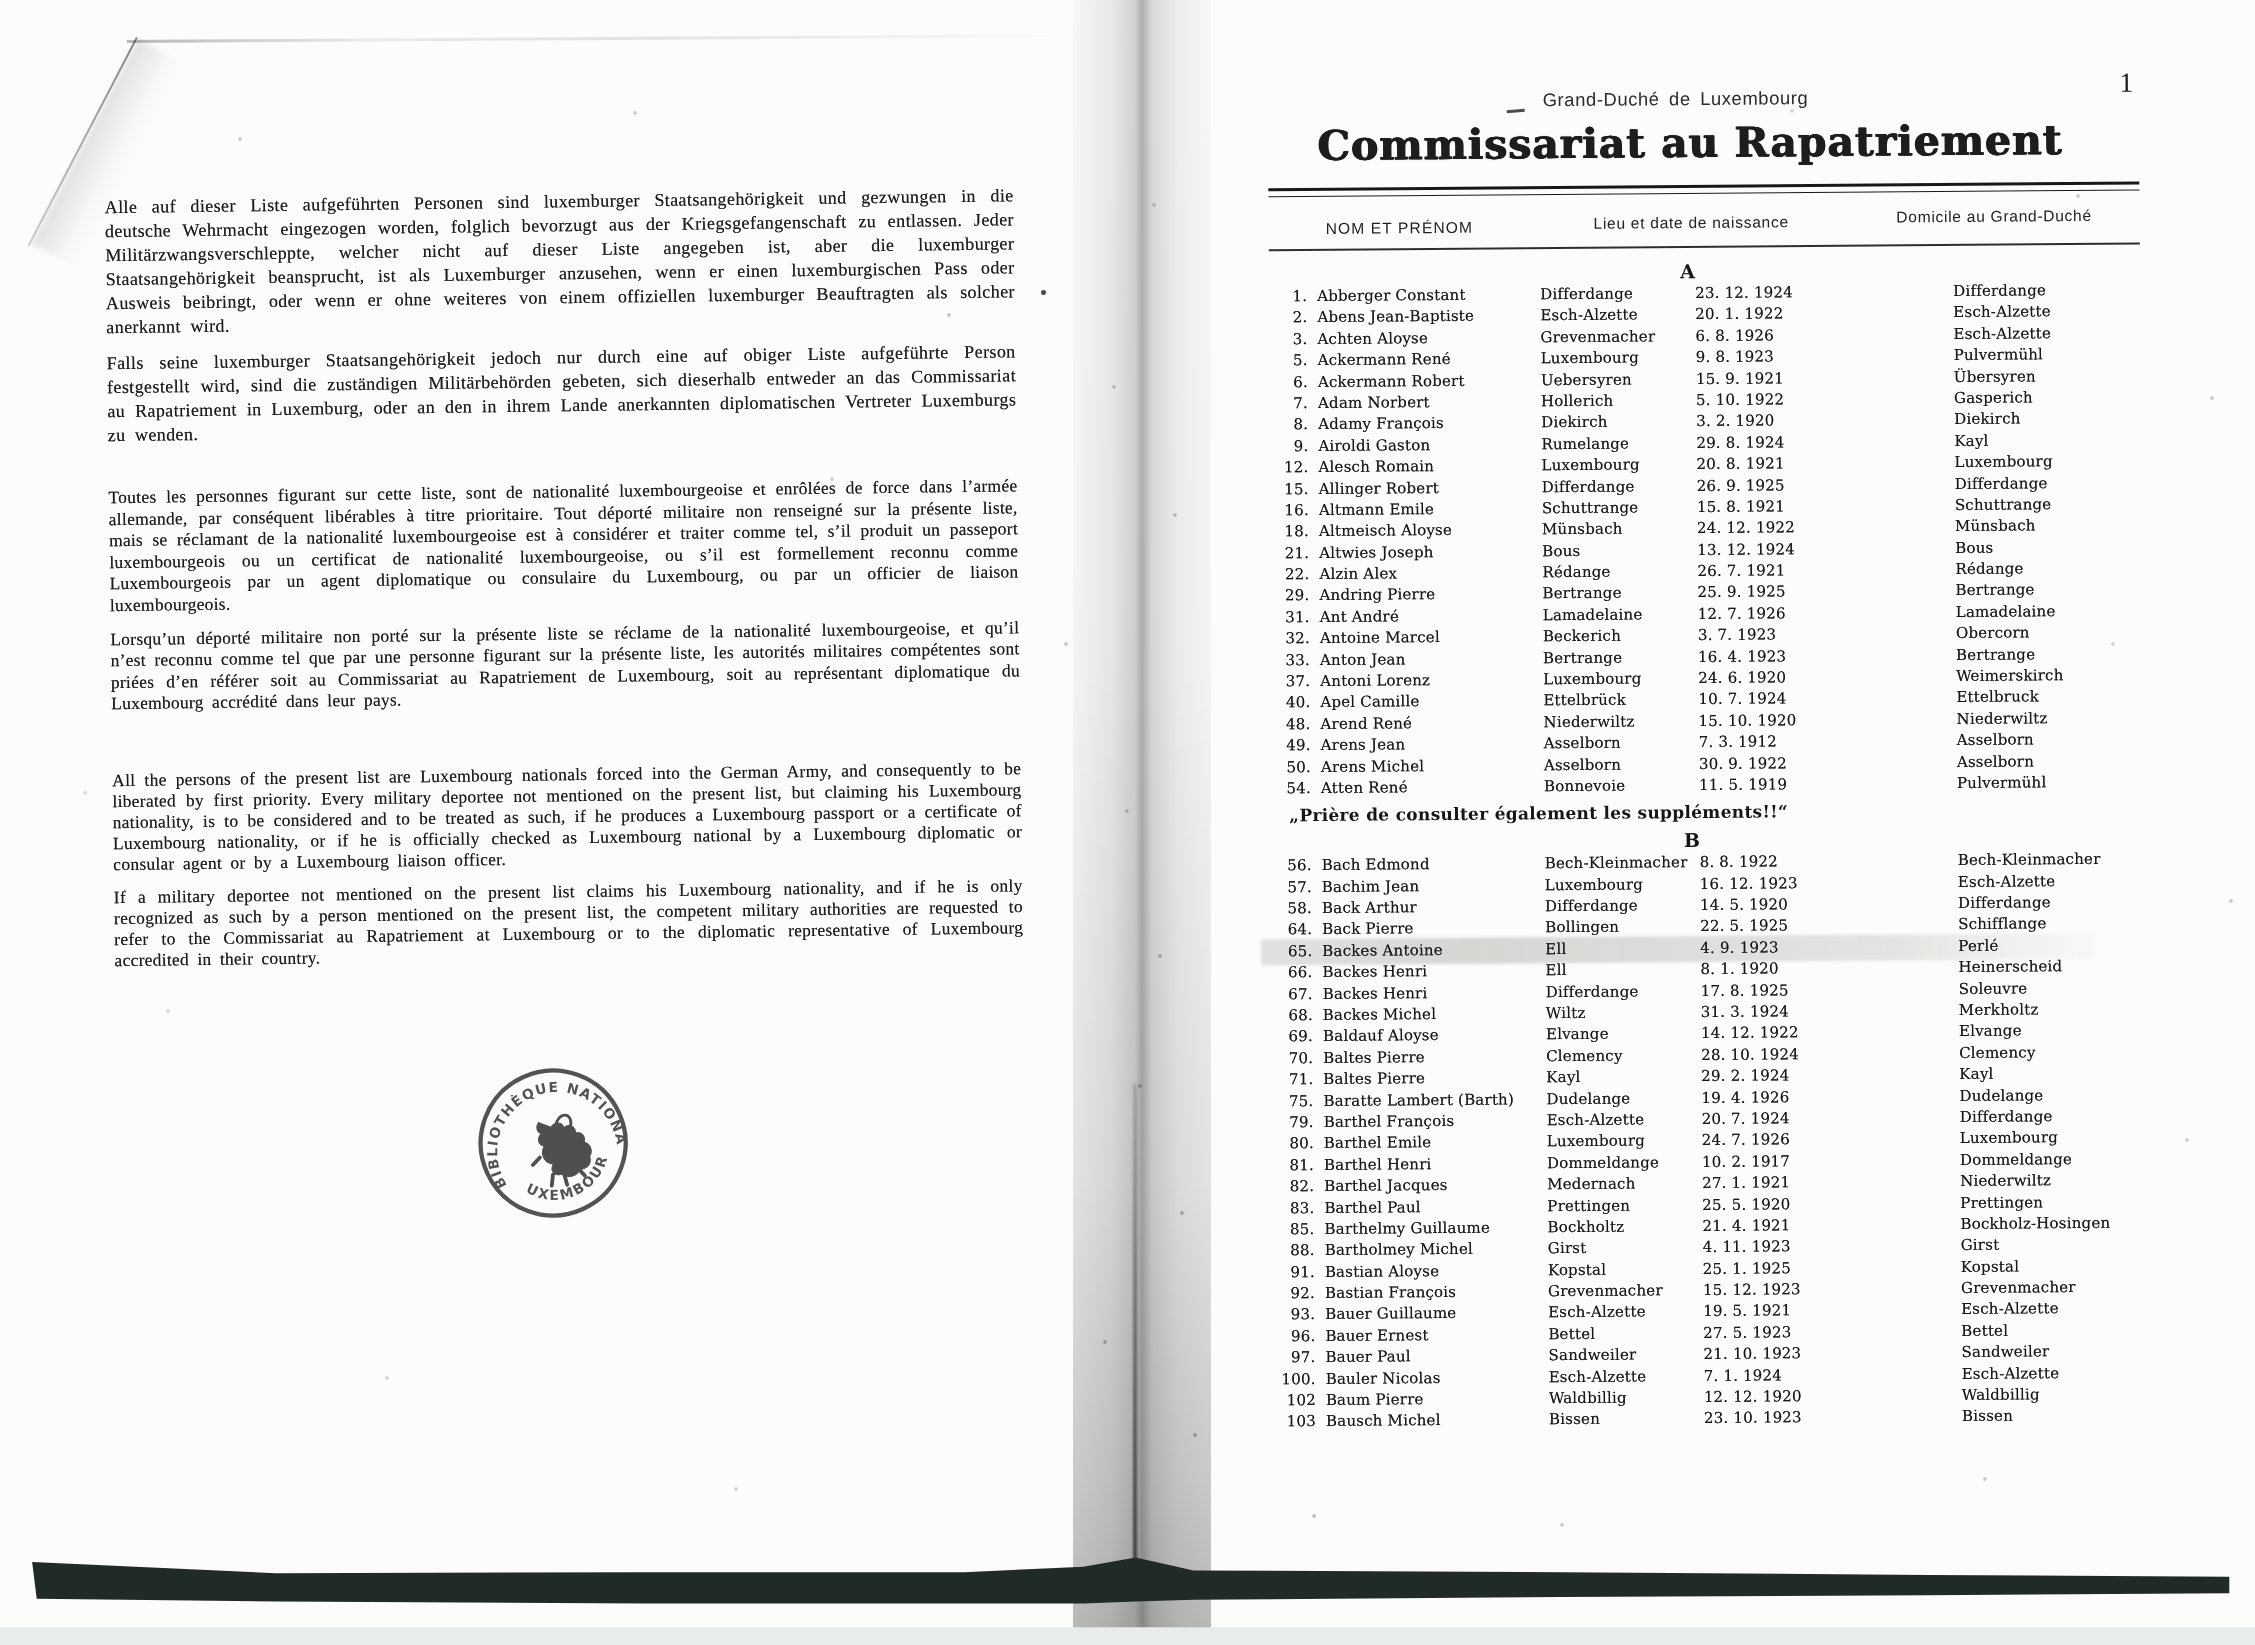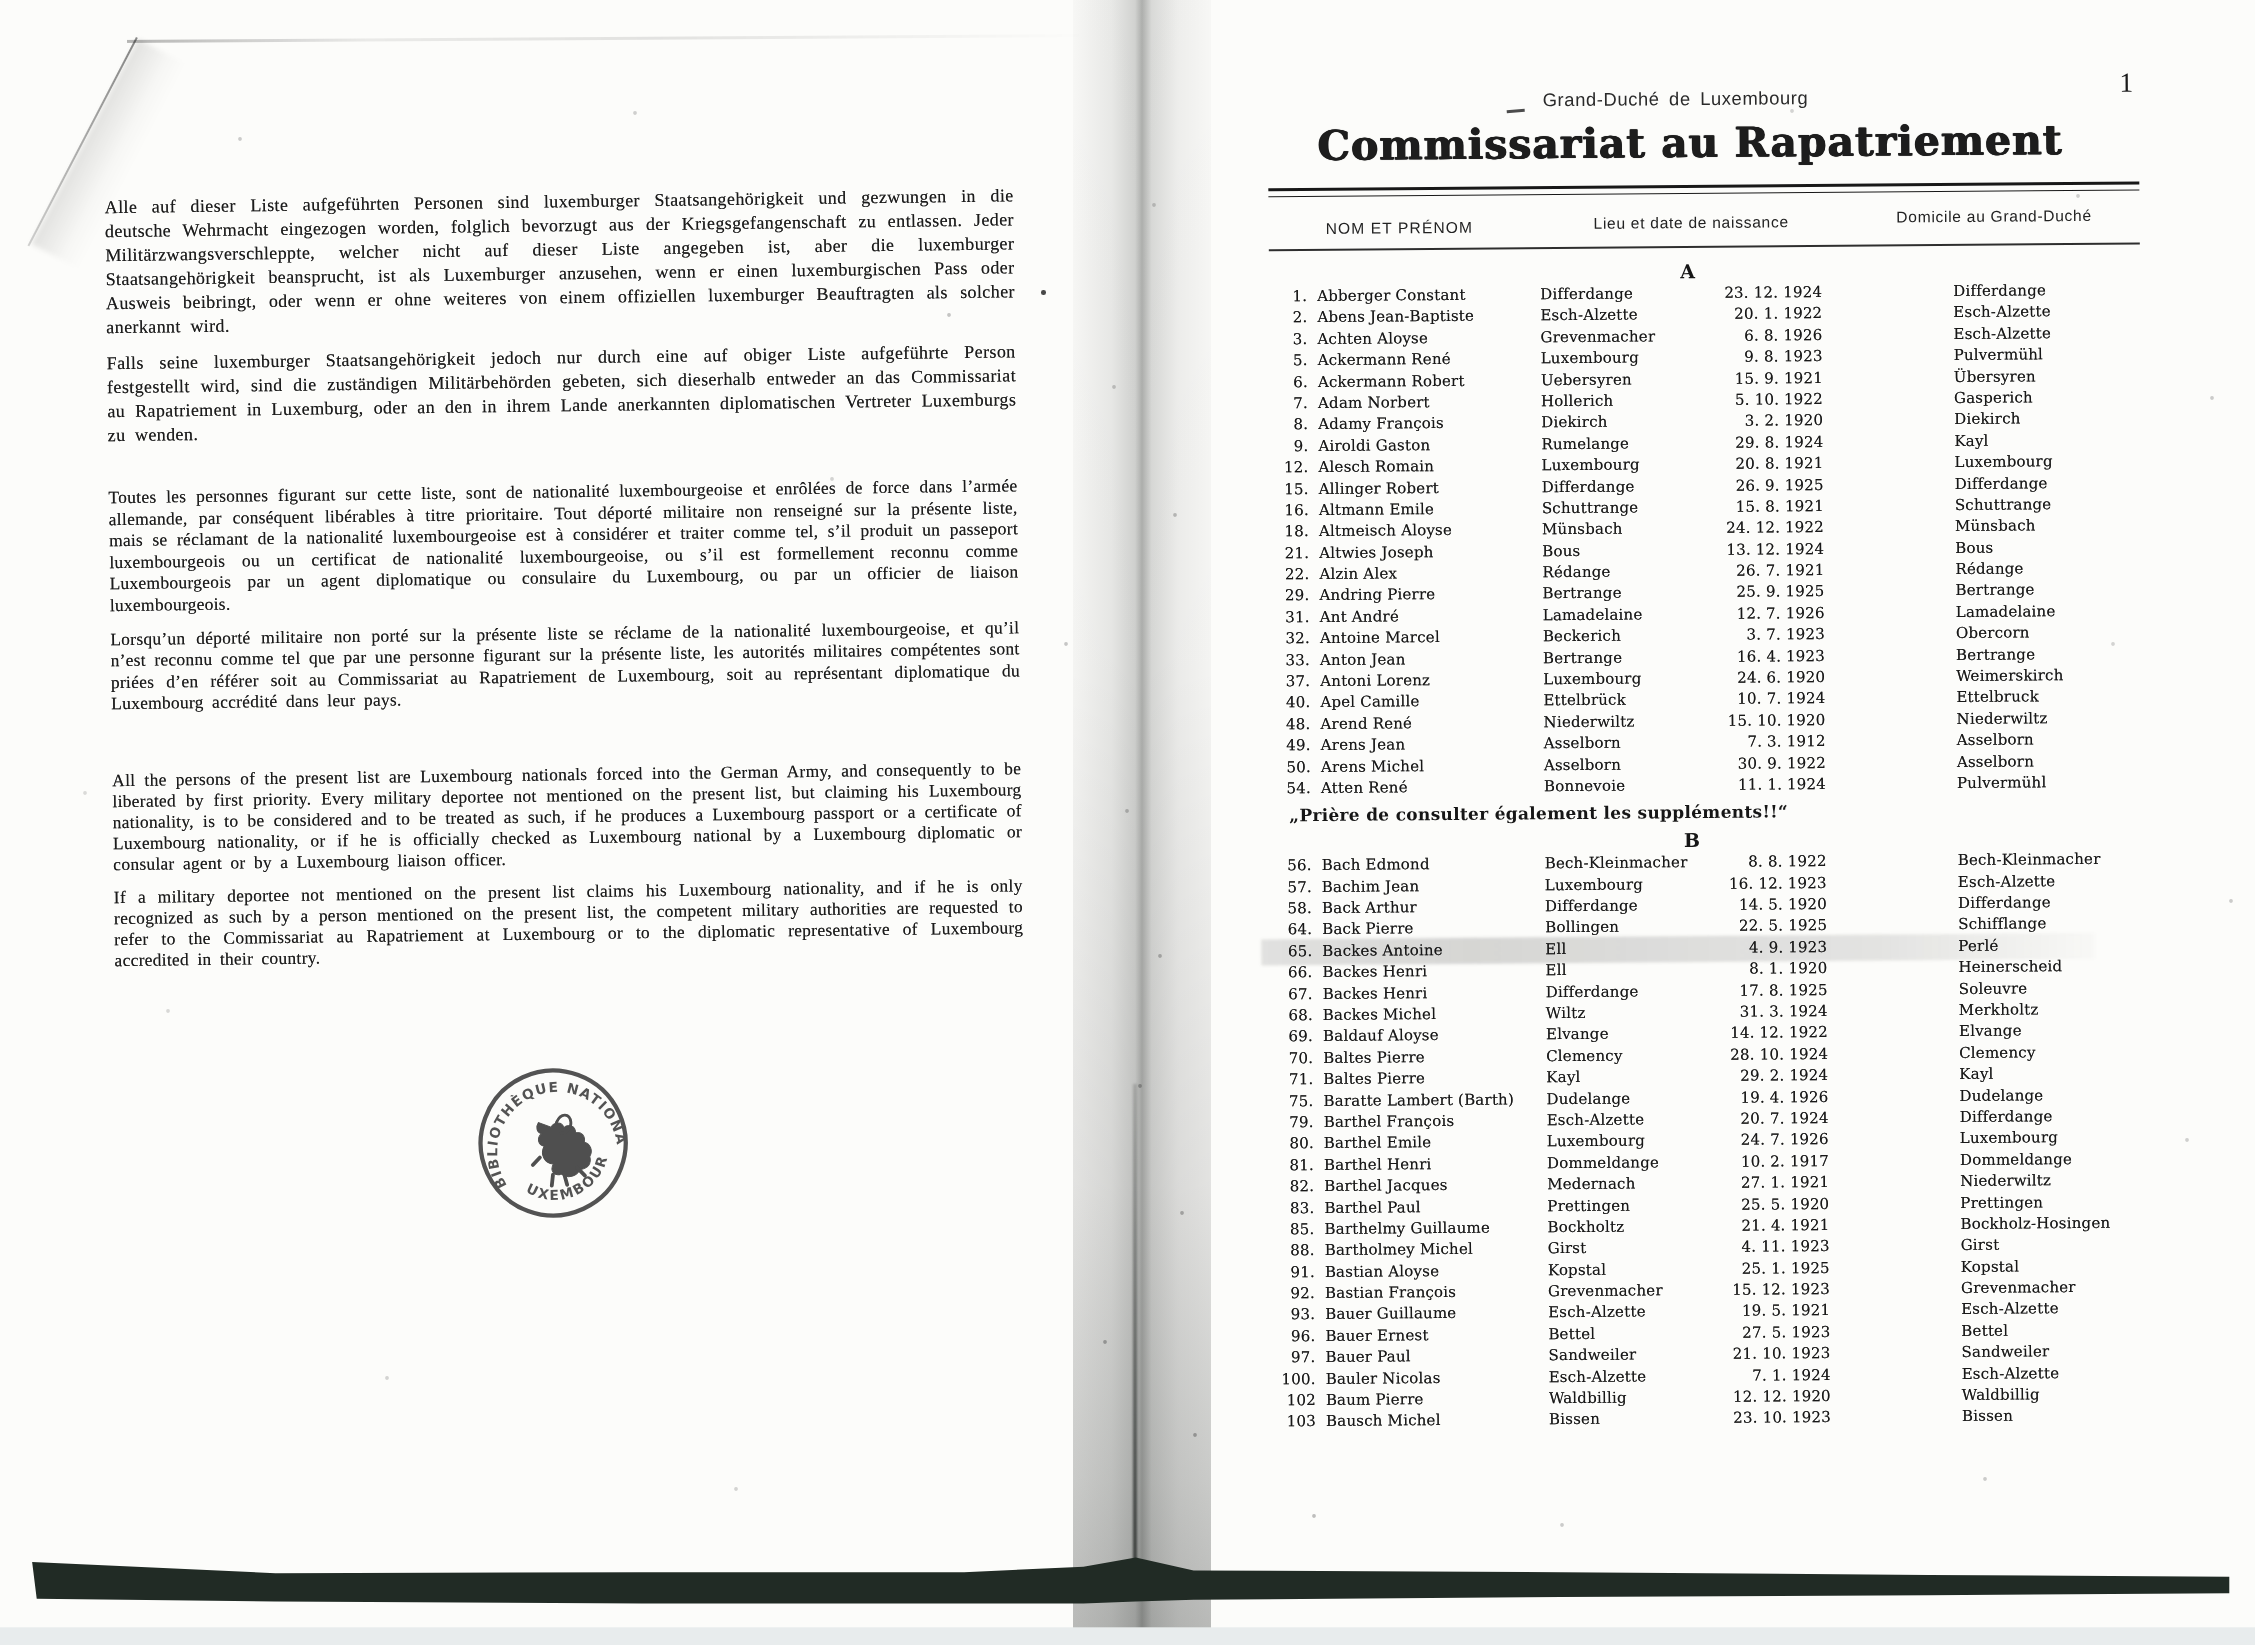--- a/index.html
+++ b/index.html
@@ -74,21 +74,21 @@
   .table{position:absolute;left:1269px;top:260px;width:882px;}
   .section-letter{height:24px;text-align:center;padding-right:37px;
     font-family:"DejaVu Serif",serif;font-weight:bold;font-size:19px;color:#161616;}
   .section-letter.later{margin-top:7.3px;}
   .row{position:relative;height:21.4px;font-family:"DejaVu Serif",serif;font-size:15px;
     color:#181818;letter-spacing:0.2px;white-space:nowrap;}
   .row span{position:absolute;top:0;text-shadow:0 0 0.3px rgba(0,0,0,.6);}
   .c-num{left:0;width:42px;text-align:right;}
   .c-name{left:52px;}
   .c-place{left:275px;}
-  .c-date{left:430px;width:127px;text-align:right;}
+  .c-date{left:430px;width:127px;text-align:left;}
   .c-dom{left:688px;}
   .row.hl::before{content:"";position:absolute;left:-9.2px;right:57px;top:-2.8px;bottom:-1.8px;
     background:linear-gradient(90deg,rgba(45,45,42,.13),rgba(45,45,42,.19) 25%,rgba(45,45,42,.14) 55%,
       rgba(45,45,42,.12) 74%,rgba(45,45,42,.02));filter:blur(1.5px);}
   .note{margin:4.6px 0 1.8px 20px;font-family:"DejaVu Serif",serif;font-weight:bold;font-size:17px;
     color:#161616;letter-spacing:0.3px;}
 </style>
 </head>
 <body>
 
@@ -308,21 +308,21 @@
           <span class="c-num">50.</span>
           <span class="c-name">Arens Michel</span>
           <span class="c-place">Asselborn</span>
           <span class="c-date">30. 9. 1922</span>
           <span class="c-dom">Asselborn</span>
         </div>
         <div class="row">
           <span class="c-num">54.</span>
           <span class="c-name">Atten René</span>
           <span class="c-place">Bonnevoie</span>
-          <span class="c-date">11. 1. 1924</span>
+          <span class="c-date">11. 5. 1919</span>
           <span class="c-dom">Pulvermühl</span>
         </div>
         <div class="note">„Prière de consulter également les suppléments!!“</div>
         <div class="section-letter later">B</div>
         <div class="row">
           <span class="c-num">56.</span>
           <span class="c-name">Bach Edmond</span>
           <span class="c-place">Bech-Kleinmacher</span>
           <span class="c-date">8. 8. 1922</span>
           <span class="c-dom">Bech-Kleinmacher</span>

